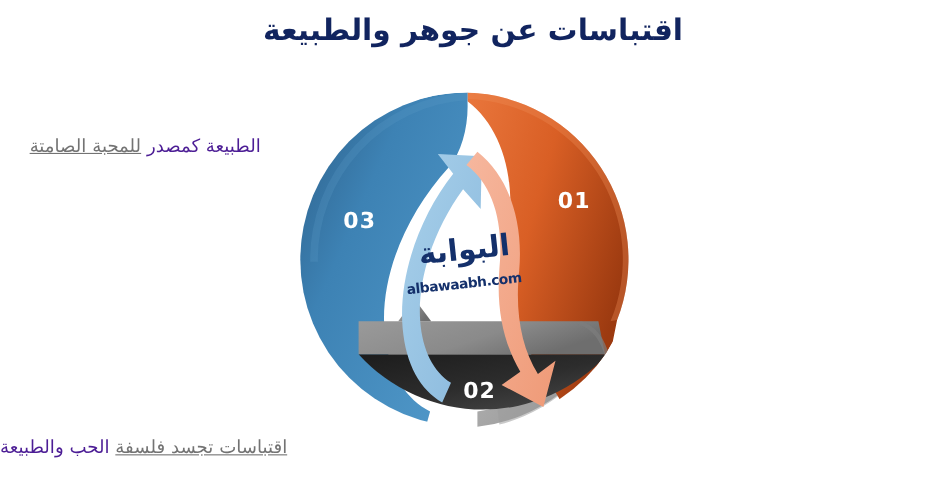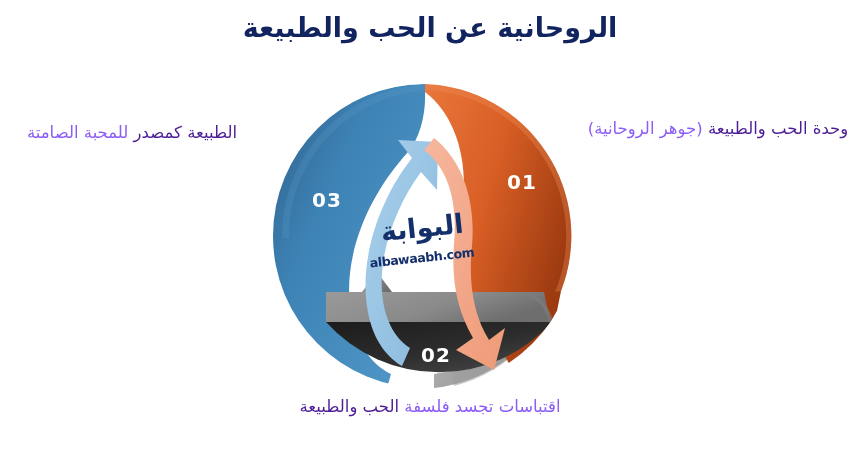--- a/index.html
+++ b/index.html
@@ -55,28 +55,28 @@
     top: 122px;
     left: 8px;
     width: 248px;
     text-align: center;
   }
   #label-bottom {
     position: absolute;
     top: 396px;
     left: 0;
     width: 860px;
-    text-align: center;
+    text-align: left;
     direction: rtl;
     font-size: 16.5px;
     line-height: 1.3;
     white-space: nowrap;
   }
   .navy { color: #4c1d95; }
-  .red  { color: #8b5cf6; }
+  .red  { color: #737373; text-decoration: underline; }
 
   
   #graphic {
     position: absolute;
     left: 258px;
     top: 78px;
     width: 334px;
     height: 320px;
   }
   #graphic svg { display: block; }
@@ -125,26 +125,22 @@
     font-weight: bold;
     letter-spacing: -0.4px;
     transform: rotate(-6deg);
   }
 </style>
 </head>
 <body>
 
 <div id="page">
 
-  <div id="title">الروحانية عن الحب والطبيعة</div>
-
-  <div id="label-right" class="side-label">
-    <span class="navy">وحدة الحب والطبيعة</span>
-    <span class="red">(جوهر الروحانية)</span>
-  </div>
+  <div id="title">اقتباسات عن جوهر والطبيعة</div>
+
 
   <div id="label-left" class="side-label">
     <span class="navy">الطبيعة كمصدر</span>
     <span class="red">للمحبة الصامتة</span>
   </div>
 
   <div id="label-bottom">
     <span class="red">اقتباسات تجسد فلسفة</span>
     <span class="navy">الحب والطبيعة</span>
   </div>

